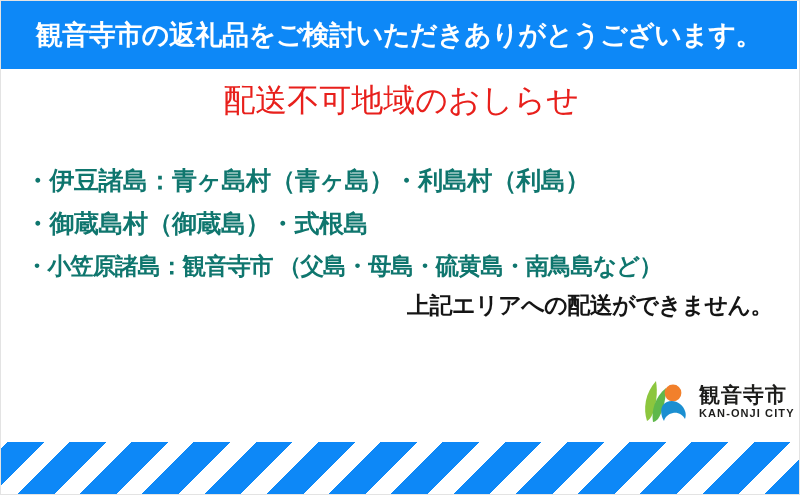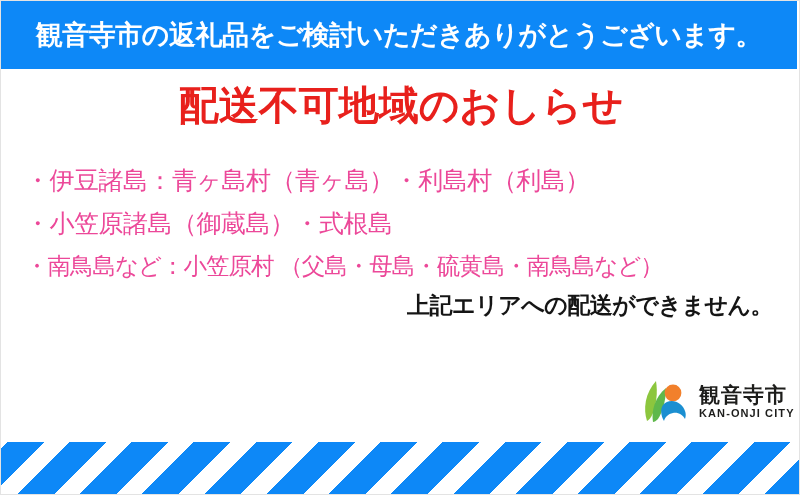--- a/index.html
+++ b/index.html
@@ -45,38 +45,38 @@
   
   .title-row {
     position: absolute;
     left: 0;
     top: 82px;
     width: 800px;
     text-align: center;
   }
   .title-text {
     color: #e8201c;
-    font-size: 40px;
-    font-weight: bold;
+    font-size: 32px;
+    font-weight: normal;
     letter-spacing: 0px;
     line-height: 1.1;
     white-space: nowrap;
   }
 
   
   .bullets {
     position: absolute;
     left: 24px;
     top: 158px;
     width: 760px;
   }
   .bullet-line {
-    color: #ec4899;
+    color: #0f766e;
     font-size: 25px;
-    font-weight: normal;
+    font-weight: bold;
     line-height: 43px;
     white-space: nowrap;
     letter-spacing: -0.5px;
   }
   .bullet-line.compact {
     font-size: 23.5px;
     letter-spacing: -1px;
   }
 
   
@@ -160,22 +160,22 @@
   <div class="header-band">
     <div class="header-text">観音寺市の返礼品をご検討いただきありがとうございます。</div>
   </div>
 
   <div class="title-row">
     <div class="title-text">配送不可地域のおしらせ</div>
   </div>
 
   <div class="bullets">
     <div class="bullet-line">・伊豆諸島：青ヶ島村（青ヶ島）・利島村（利島）</div>
-    <div class="bullet-line">・小笠原諸島（御蔵島）・式根島</div>
-    <div class="bullet-line compact">・南鳥島など：小笠原村 （父島・母島・硫黄島・南鳥島など）</div>
+    <div class="bullet-line">・御蔵島村（御蔵島）・式根島</div>
+    <div class="bullet-line compact">・小笠原諸島：観音寺市 （父島・母島・硫黄島・南鳥島など）</div>
   </div>
 
   <div class="notice">
     <div class="notice-line">上記エリアへの配送ができません。</div>
   </div>
 
   <div class="logo">
     <svg class="logo-mark" viewBox="0 0 54 54">
 
       <path d="M6 46 C2 34 4 18 15 6 C17 18 15 30 12 38 C10 43 8 45 6 46 Z" fill="#8cc63e"></path>

